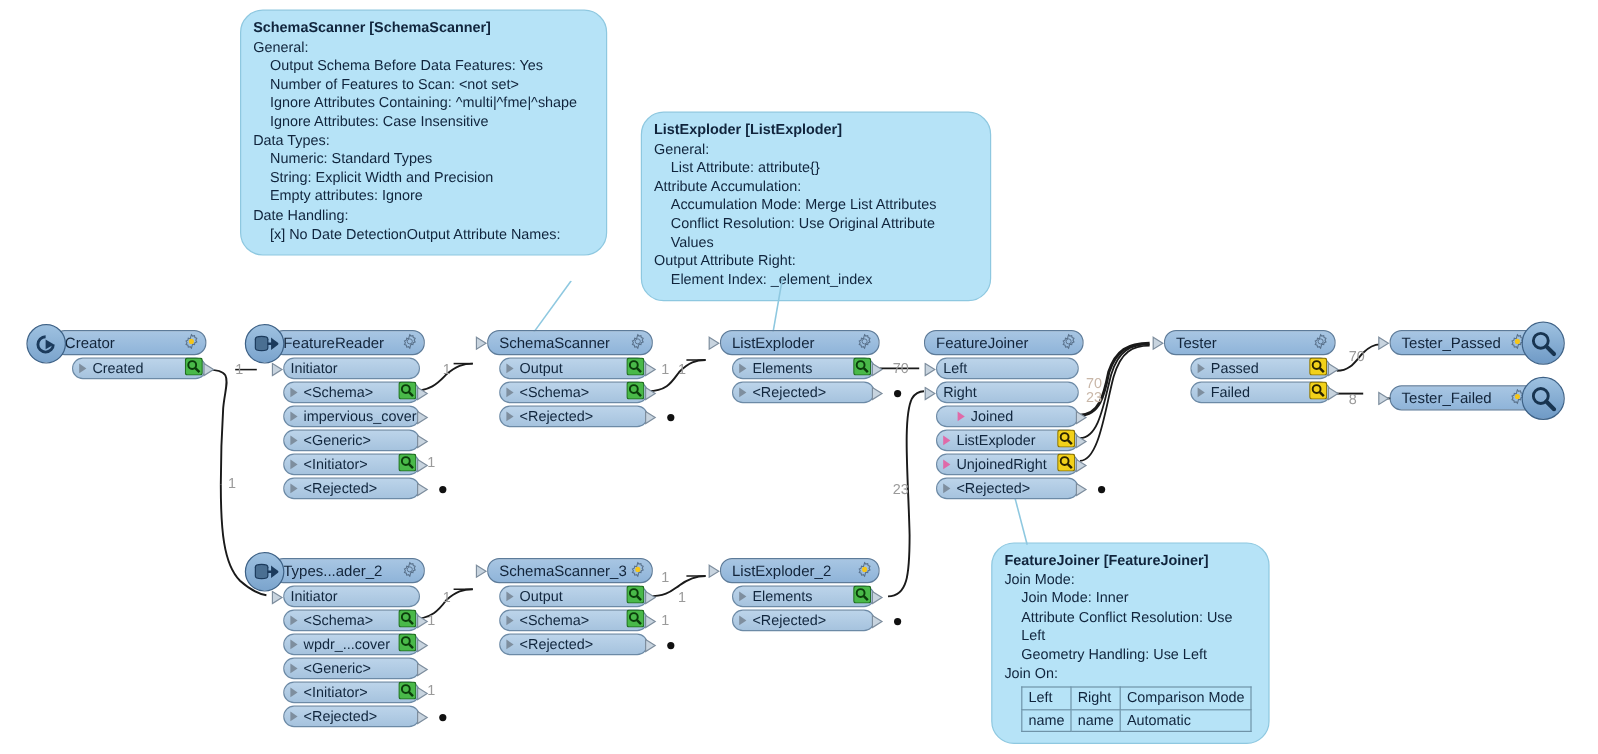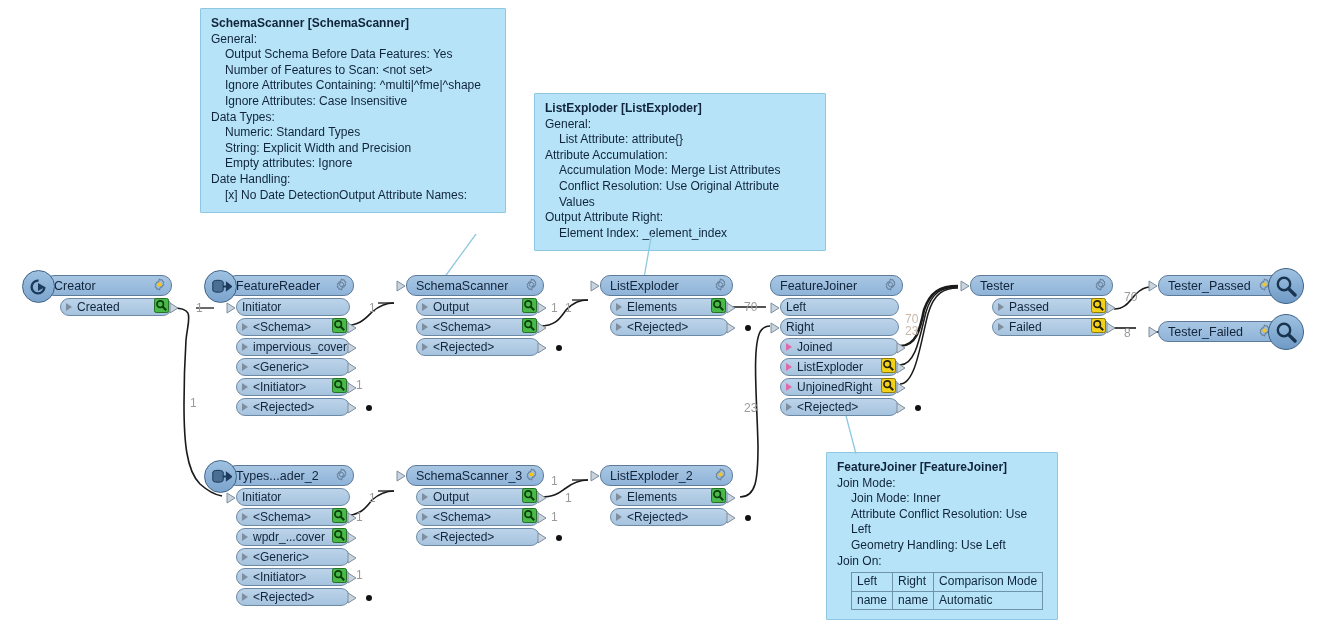--- a/index.html
+++ b/index.html
@@ -7,21 +7,21 @@
     width:1332px;height:628px;position:relative;overflow:hidden;
     background:#ffffff;
     font-family:"Liberation Sans","DejaVu Sans",sans-serif;
     font-size:12px;color:#111;
   }
   #canvas{position:absolute;left:0;top:0;width:1332px;height:628px;}
   svg.wires{position:absolute;left:0;top:0;width:1332px;height:628px;pointer-events:none;}
 
   
   .note{
-    position:absolute;background:#b6e3f7;border:1px solid #8ec8e0;border-radius:1px;
+    position:absolute;background:#b6e3f7;border:1px solid #8ec8e0;border-radius:19px;
     padding:7px 10px 9px 10px;color:#10243c;line-height:15.6px;font-size:12px;
     box-sizing:border-box;
   }
   .note .ttl{font-weight:bold;}
   .note .l0{margin-left:0;}
   .note .l1{margin-left:14px;}
   .note table{border-collapse:collapse;margin:3px 0 0 14px;}
   .note table td{border:1px solid #6f93a8;padding:1px 5px;font-size:12px;color:#10243c;}
 
   
@@ -401,21 +401,21 @@
       </span>
     </div>
     <div class="port" style="margin-left:10px;width:119px;">
       <span class="lbl">Right</span>
       <span class="arrowin">
         <svg width="11" height="12" viewBox="0 0 11 12">
             <path d="M1,1 L9,6 L1,11 Z" fill="#c8d4df" stroke="#7e8e9e"></path>
           </svg>
       </span>
     </div>
-    <div class="port" style="margin-left:10px;width:119px;">
+    <div class="port" style="margin-left:10px;width:119px;padding-left:12px;">
       <span class="tri pink"></span>
       <span class="lbl">Joined</span>
       <span class="arrowout">
         <svg width="11" height="12" viewBox="0 0 11 12">
             <path d="M1,1 L9,6 L1,11 Z" fill="#c8d4df" stroke="#7e8e9e"></path>
           </svg>
       </span>
     </div>
     <div class="port" style="margin-left:10px;width:119px;">
       <span class="tri pink"></span>

